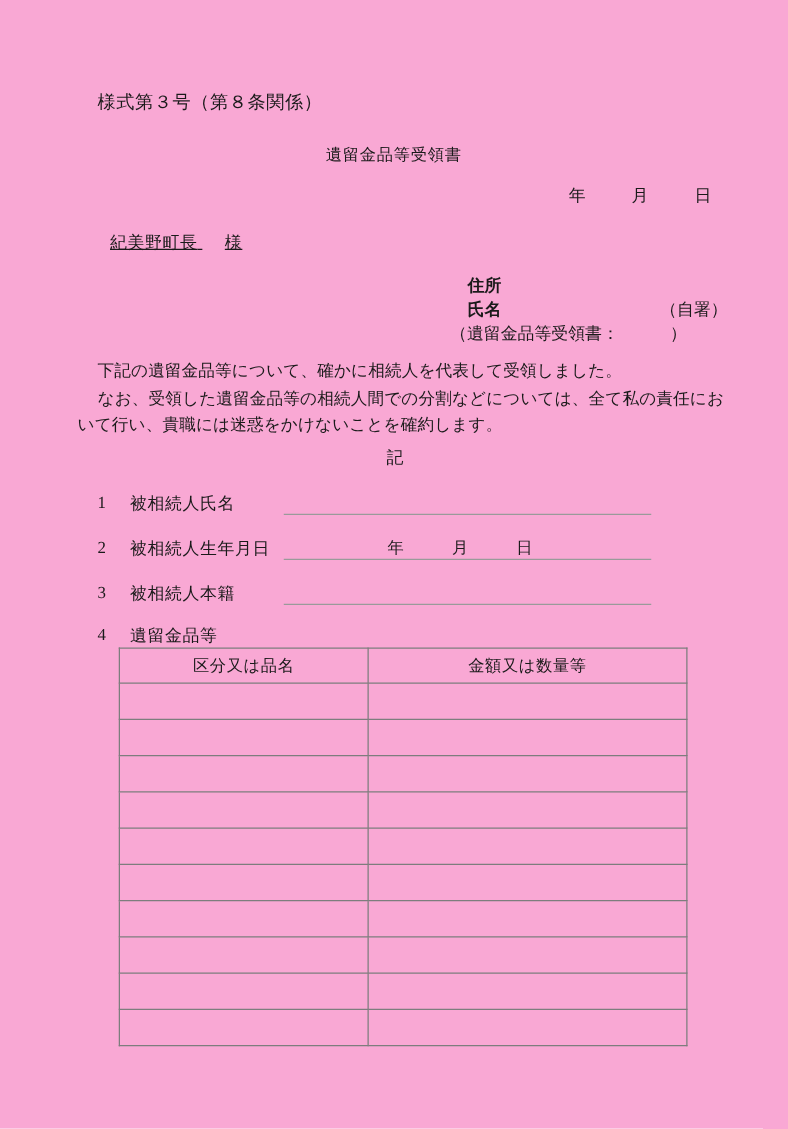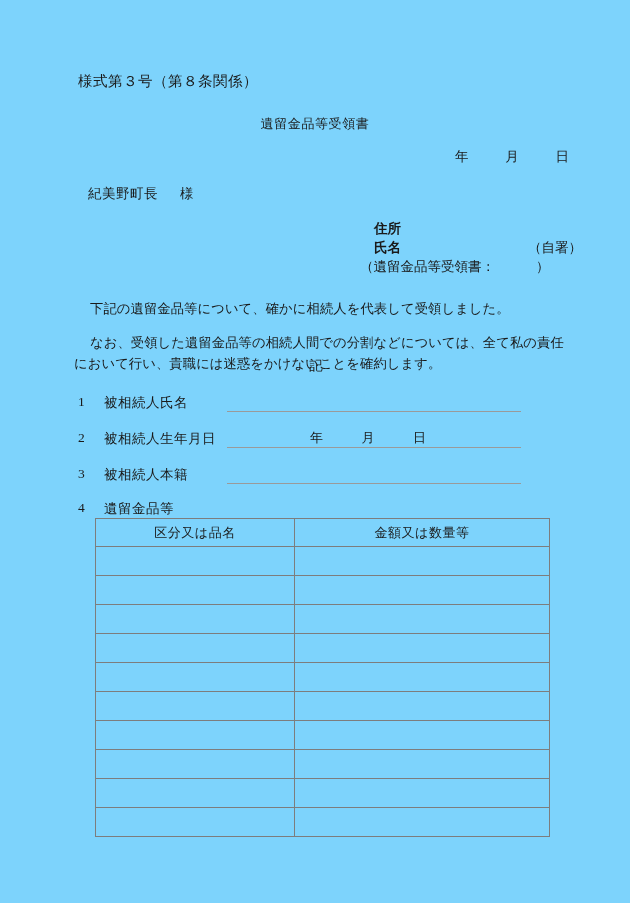--- a/index.html
+++ b/index.html
@@ -8,21 +8,21 @@
     background: #ffffff;
   }
   body {
     font-family: "Liberation Serif", "DejaVu Serif", serif;
     color: #1a1a1a;
   }
   #page {
     position: relative;
     width: 630px;
     height: 903px;
-    background: #7dd3fc;
+    background: #f9a8d4;
     overflow: hidden;
   }
 
   
   .form-number {
     position: absolute;
     left: 78px;
     top: 72px;
     font-size: 14.5px;
     letter-spacing: 0.5px;
@@ -52,20 +52,21 @@
   .date-line .gap-b { display: inline-block; width: 30px; }
 
   
   .addressee {
     position: absolute;
     left: 88px;
     top: 185px;
     font-size: 13.5px;
     letter-spacing: 0.5px;
     white-space: nowrap;
+    text-decoration: underline;
   }
   .addressee .sama { margin-left: 18px; }
 
   
   .sig-block {
     position: absolute;
     left: 360px;
     top: 219px;
     font-size: 13.5px;
     line-height: 19px;
@@ -92,21 +93,21 @@
   .body-text {
     position: absolute;
     left: 62px;
     top: 286px;
     width: 520px;
     font-size: 13.3px;
     line-height: 21.5px;
     letter-spacing: 0.1px;
   }
   .body-text p {
-    margin: 12px;
+    margin: 0;
     text-indent: 16px;
   }
 
   
   .ki-marker {
     position: absolute;
     left: 0;
     top: 357px;
     width: 630px;
     text-align: center;

